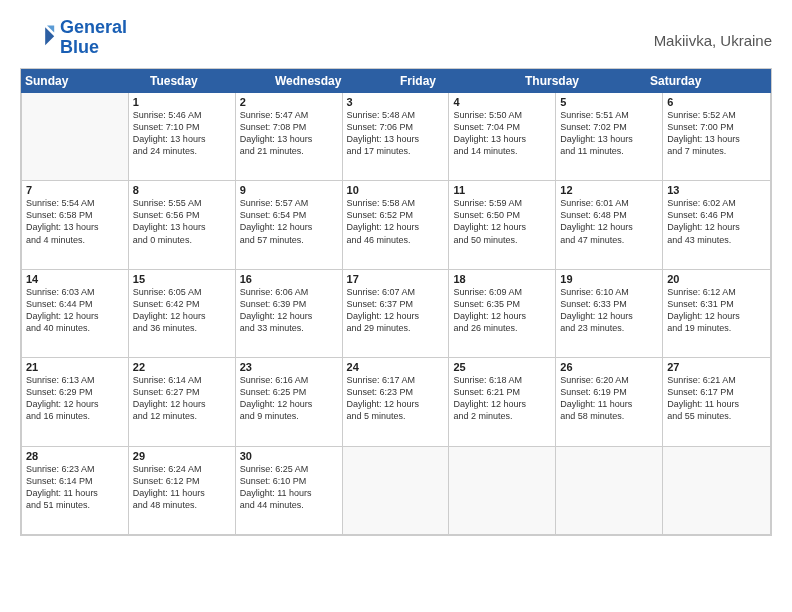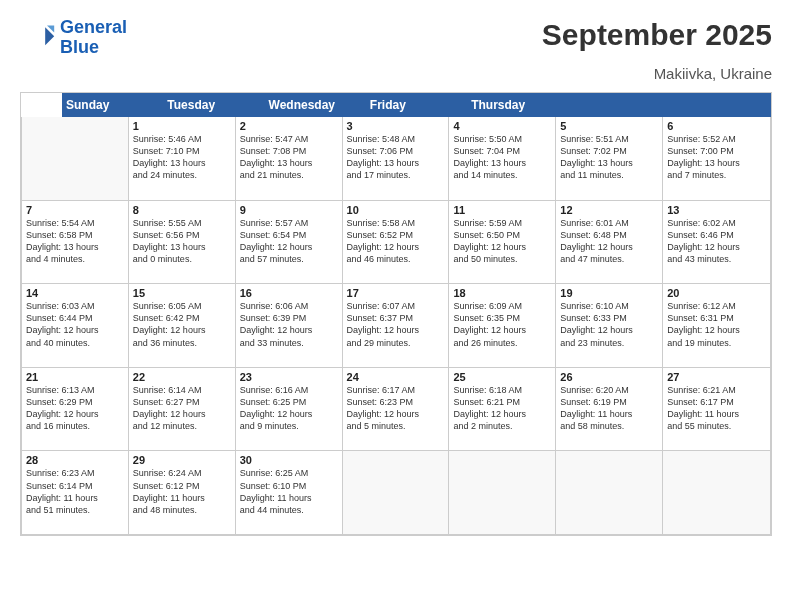--- a/index.html
+++ b/index.html
@@ -53,23 +53,22 @@
       color: #555;
       margin-top: 14px;
     }
     .calendar {
       flex: 1;
       display: flex;
       flex-direction: column;
     }
     .cal-header {
       display: grid;
-      grid-template-columns: repeat(7, 1fr);
+      grid-template-columns: repeat(6, 1fr);
       background: #2c5fa3;
-      margin-left: 41px;
     }
     .cal-header-cell {
       color: #fff;
       font-size: 12px;
       font-weight: bold;
       padding: 5px 4px;
       text-align: left;
     }
     .cal-row {
       display: grid;
@@ -126,32 +125,32 @@
       <svg class="logo-icon" viewBox="0 0 40 40">
         <polygon points="28,8 38,18 28,28" fill="#2c5fa3"></polygon>
         <polygon points="30,6 38,14 38,6" fill="#5b9bd5"></polygon>
       </svg>
       <div class="logo-text">
         <div><span class="blue">General</span></div>
         <div><span class="blue">Blue</span></div>
       </div>
     </div>
     <div class="title-block">
-      <div class="month-title">September 2025</div>
       <div class="location">Makiivka, Ukraine</div>
     </div>
   </div>
 
   <div class="calendar outer-border">
     <div class="cal-header">
     <div class="cal-header-cell">Sunday</div>
         <div class="cal-header-cell">Tuesday</div>
         <div class="cal-header-cell">Wednesday</div>
         <div class="cal-header-cell">Friday</div>
         <div class="cal-header-cell">Thursday</div>
+        <div class="cal-header-cell">Saturday</div>
       </div>
     <div class="cal-border" style="display: flex; flex-direction: column;">
     <div class="cal-row">
           <div class="cal-cell empty"></div>
           <div class="cal-cell">
             <div class="day-num">1</div>
             <div class="cell-line">Sunrise: 5:46 AM</div>
             <div class="cell-line">Sunset: 7:10 PM</div>
             <div class="cell-line">Daylight: 13 hours</div>
             <div class="cell-line">and 24 minutes.</div>

